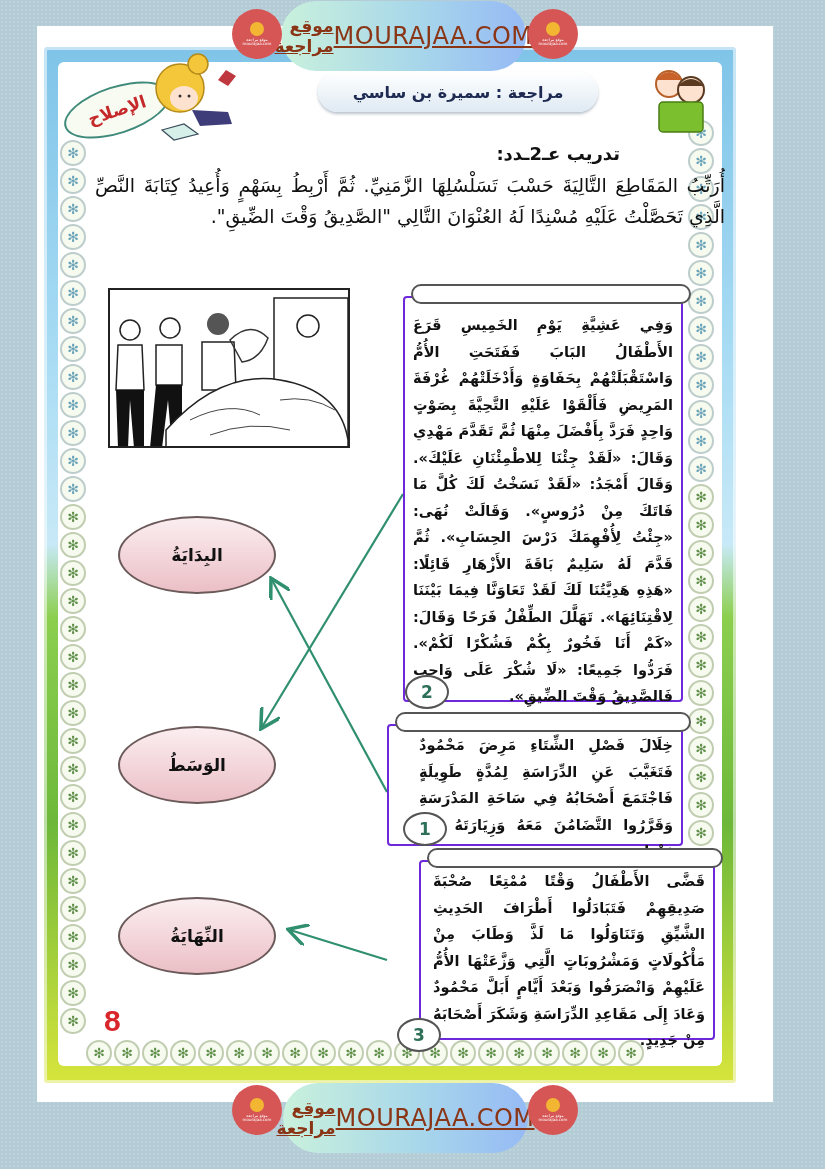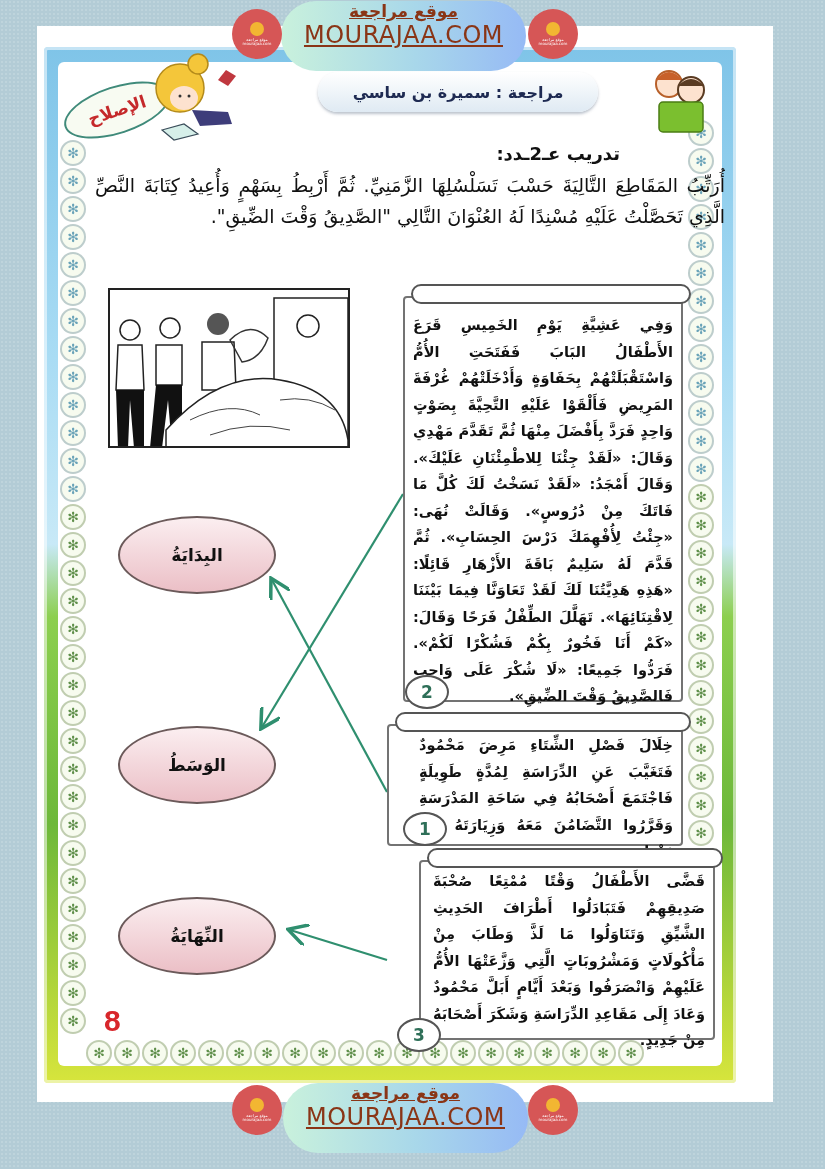--- a/index.html
+++ b/index.html
@@ -37,21 +37,21 @@
     font-size: 14px; color: #5f8f4a; line-height: 1;
   }
   .scallop.blue { color: #6aa3b8; border-color: rgba(80,120,140,0.35); }
   .scallop-row { position: absolute; height: 26px; display: flex; gap: 2px; }
 
   
   .wm {
     position: absolute; height: 70px; width: 245px;
     border-radius: 36px;
     background: linear-gradient(90deg, #c9f1dc 0%, #a8d7ea 55%, #96baf5 100%);
-    display: flex; flex-direction: column; align-items: center; justify-content: flex-start;
+    display: flex; flex-direction: row; align-items: center; justify-content: center;
     z-index: 20;
   }
   .wm-ar { font-family: "DejaVu Sans", sans-serif; font-size: 17px; color: #8a3516; text-decoration: underline; font-weight: bold; direction: rtl; }
   .wm-en { font-family: "DejaVu Sans", sans-serif; font-size: 24px; color: #8a3516; text-decoration: underline; letter-spacing: 0.5px; }
   .badge {
     position: absolute; width: 50px; height: 50px; border-radius: 50%;
     background: #d65656; z-index: 21;
     display: flex; flex-direction: column; align-items: center; justify-content: center;
   }
   .badge .logo { width: 14px; height: 14px; border-radius: 50%; background: #f2b632; }
@@ -87,21 +87,21 @@
     position: absolute; left: 95px; top: 170px; width: 630px; direction: rtl; text-align: justify;
     font-weight: normal; font-size: 19px; line-height: 31px; color: #111; z-index: 5;
   }
 
   .picture {
     position: absolute; left: 108px; top: 288px; width: 242px; height: 160px;
     border: 2px solid #222; background: #fff; z-index: 5; overflow: hidden;
   }
 
   .scroll {
-    position: absolute; background: #fff; border: 2px solid #737373; border-radius: 4px; z-index: 5;
+    position: absolute; background: #fff; border: 2px solid #6d28d9; border-radius: 4px; z-index: 5;
   }
   .scroll .roll-top {
     position: absolute; left: 6px; right: -10px; top: -14px; height: 20px;
     border: 2px solid #555; border-radius: 10px; background: #fff;
   }
   .scroll .text {
     position: absolute; direction: rtl; text-align: justify; color: #111;
     font-weight: bold; font-size: 14.5px; line-height: 26.5px;
   }
   .num-circle {

